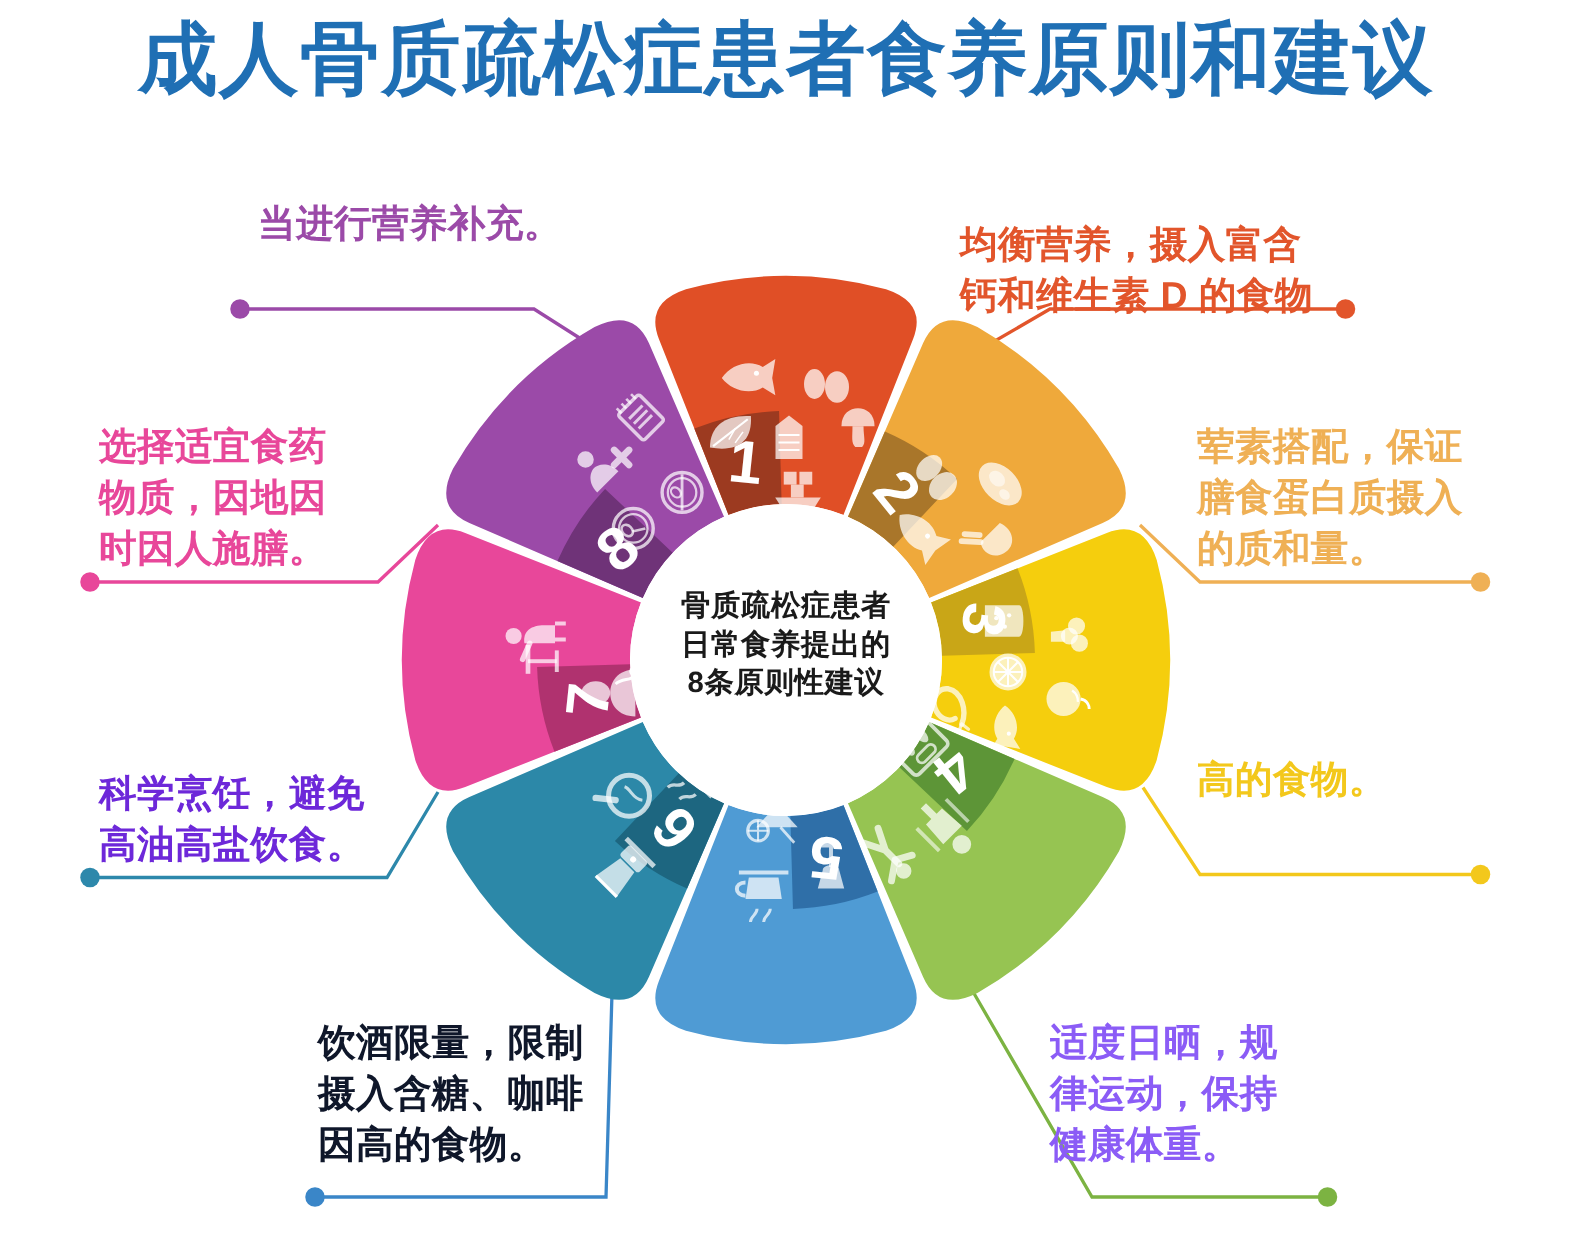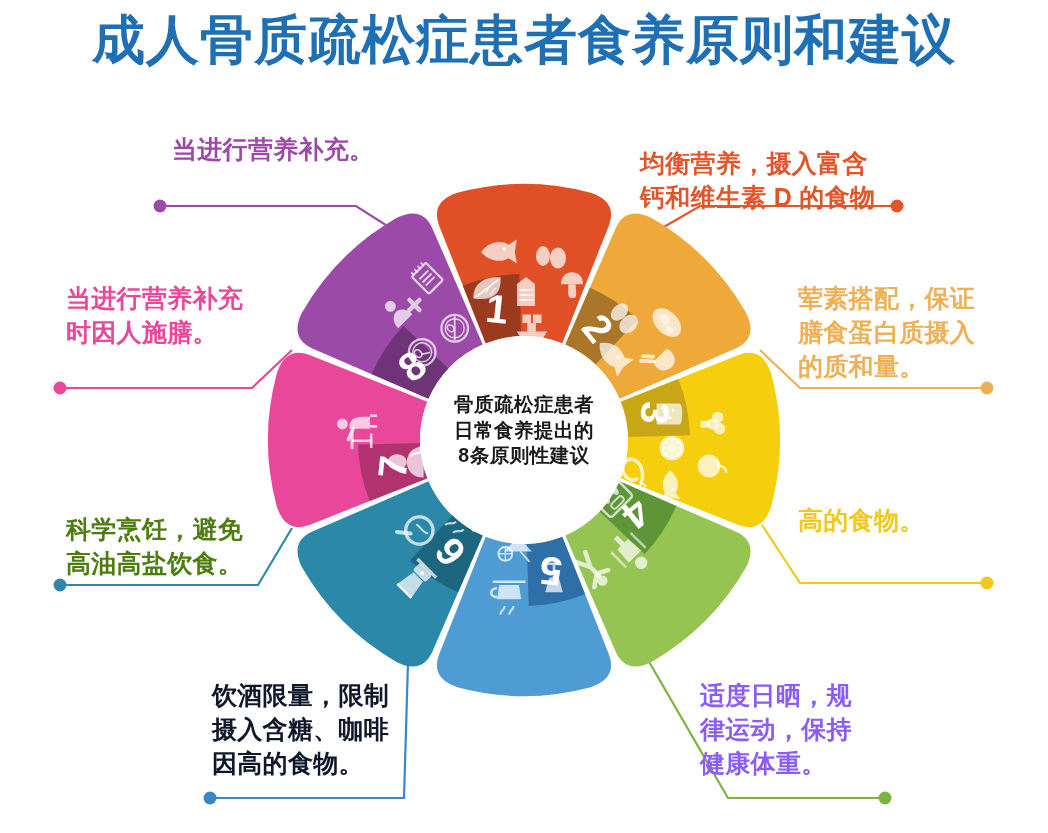--- a/index.html
+++ b/index.html
@@ -396,25 +396,26 @@
   <div class="label r lbl4" style="color: #8b5cf6;">
       <div>适度日晒，规</div>
       <div>律运动，保持</div>
       <div>健康体重。</div>
     </div>
   <div class="label l lbl5" style="color: #0f172a;">
       <div>饮酒限量，限制</div>
       <div>摄入含糖、咖啡</div>
       <div>因高的食物。</div>
     </div>
-  <div class="label l lbl6" style="color: #4d7c0f;">
+  <div class="label l lbl6" style="color: #6d28d9;">
       <div>科学烹饪，避免</div>
       <div>高油高盐饮食。</div>
     </div>
   <div class="label l lbl7" style="color: rgb(232, 71, 154);">
-      <div>当进行营养补充</div>
+      <div>选择适宜食药</div>
+      <div>物质，因地因</div>
       <div>时因人施膳。</div>
     </div>
   <div class="label l lbl8" style="color: rgb(155, 74, 168);">
       <div>当进行营养补充。</div>
     </div>
 
 </div>
 
 </body></html>

